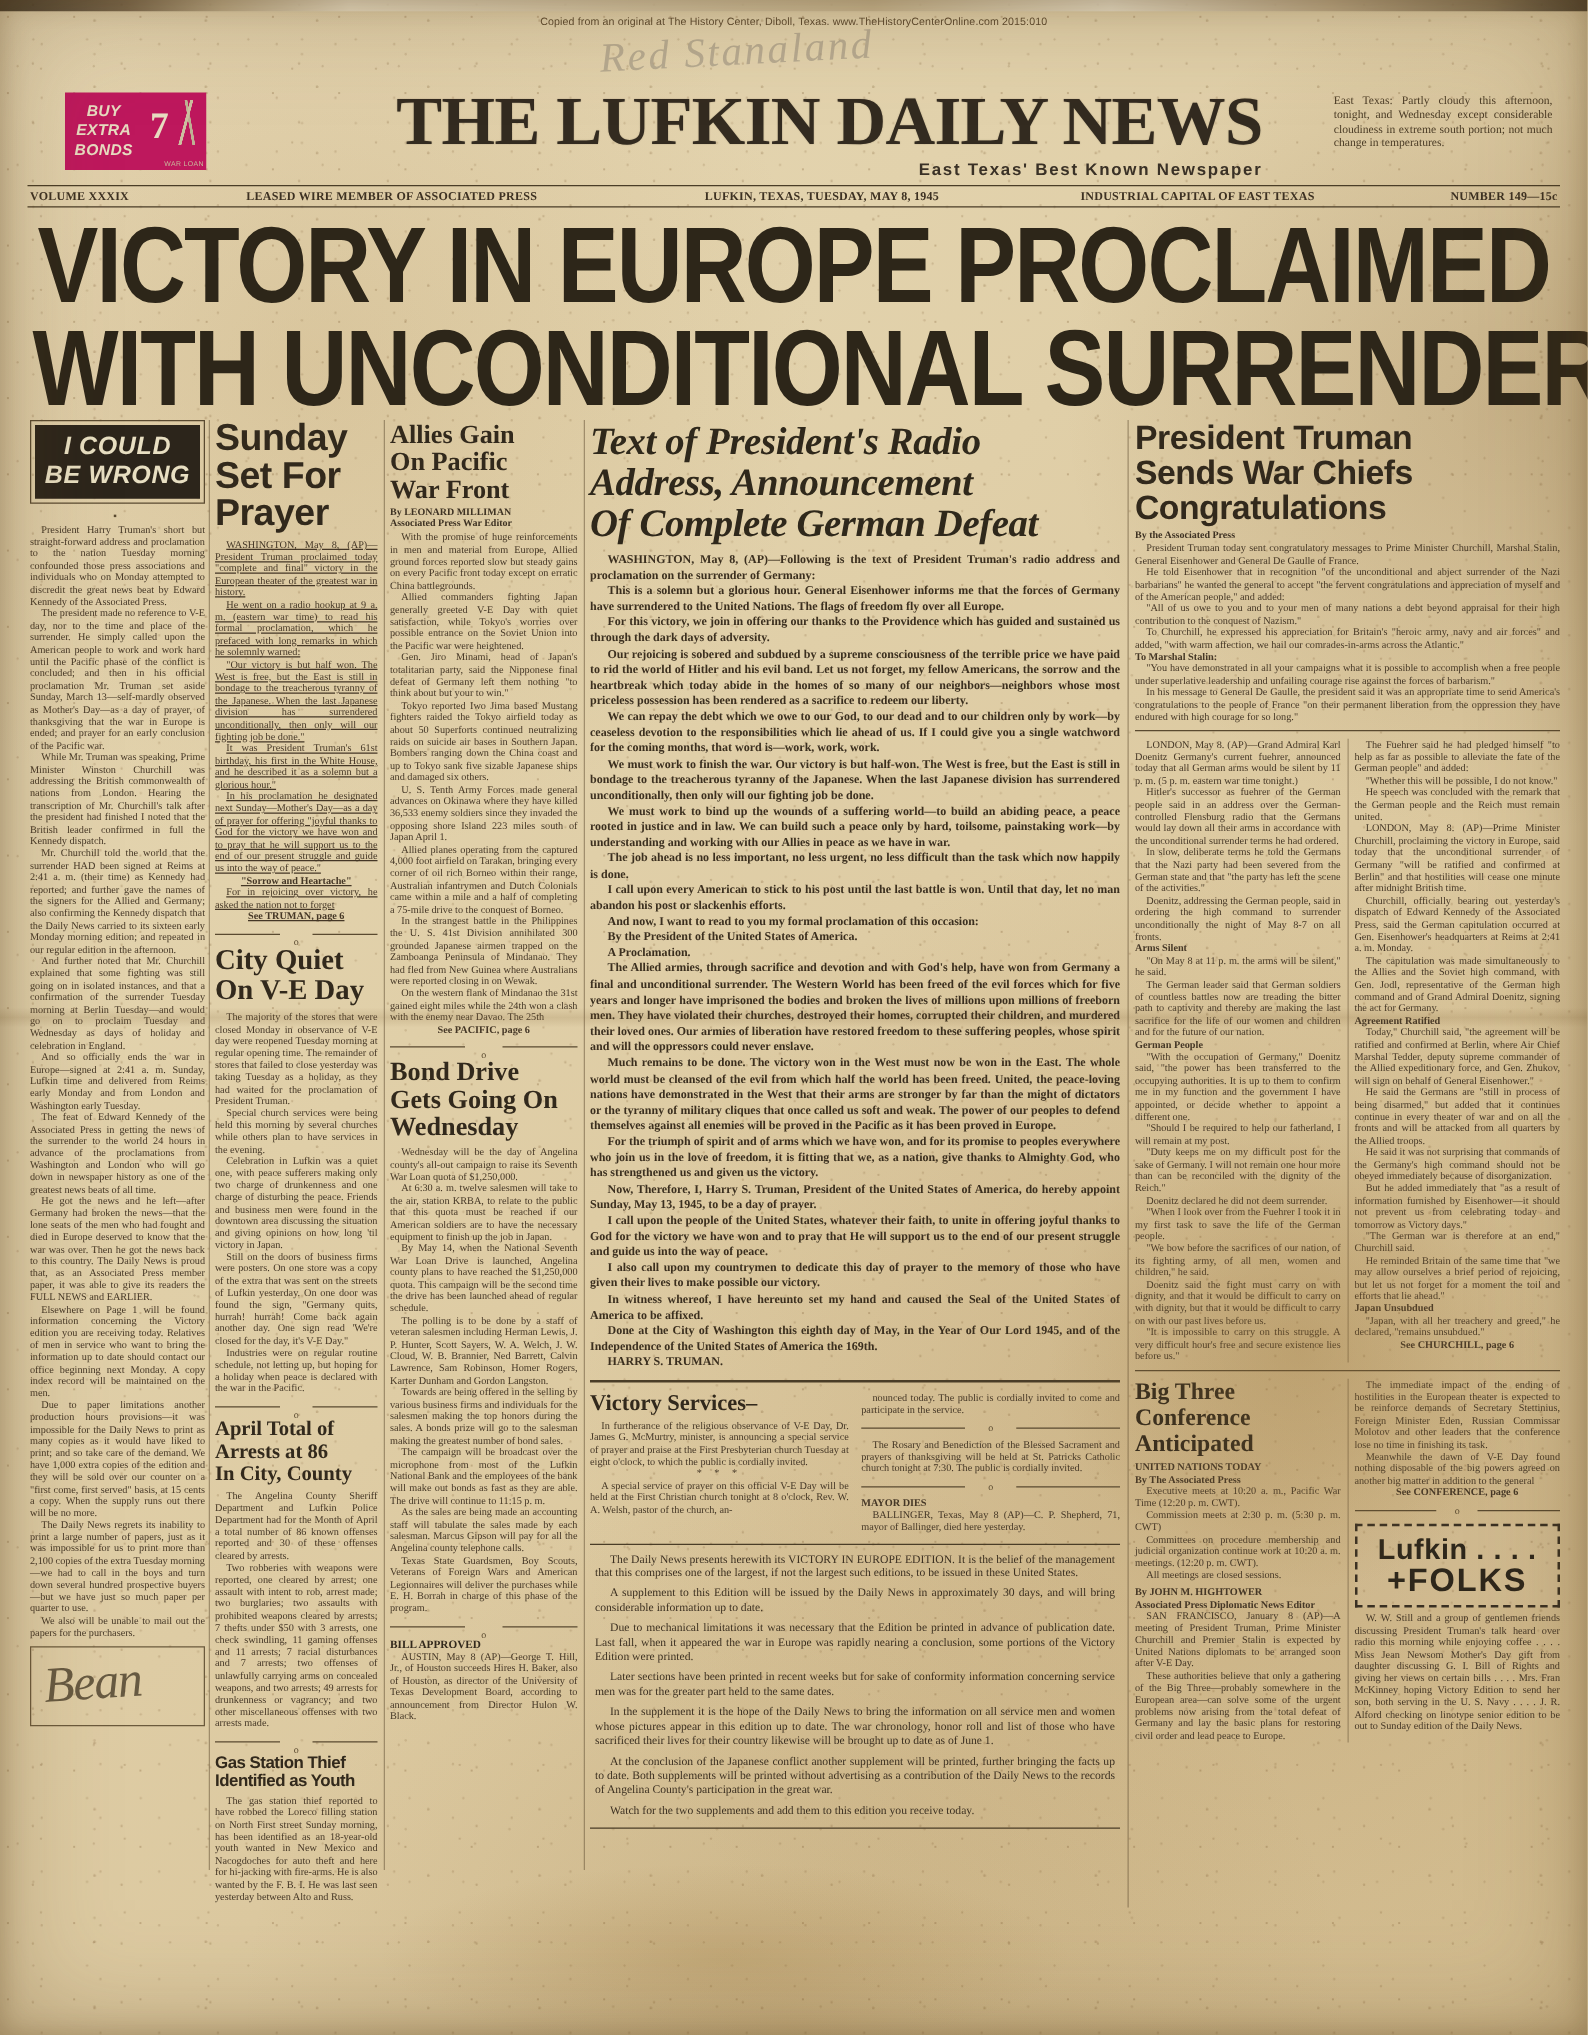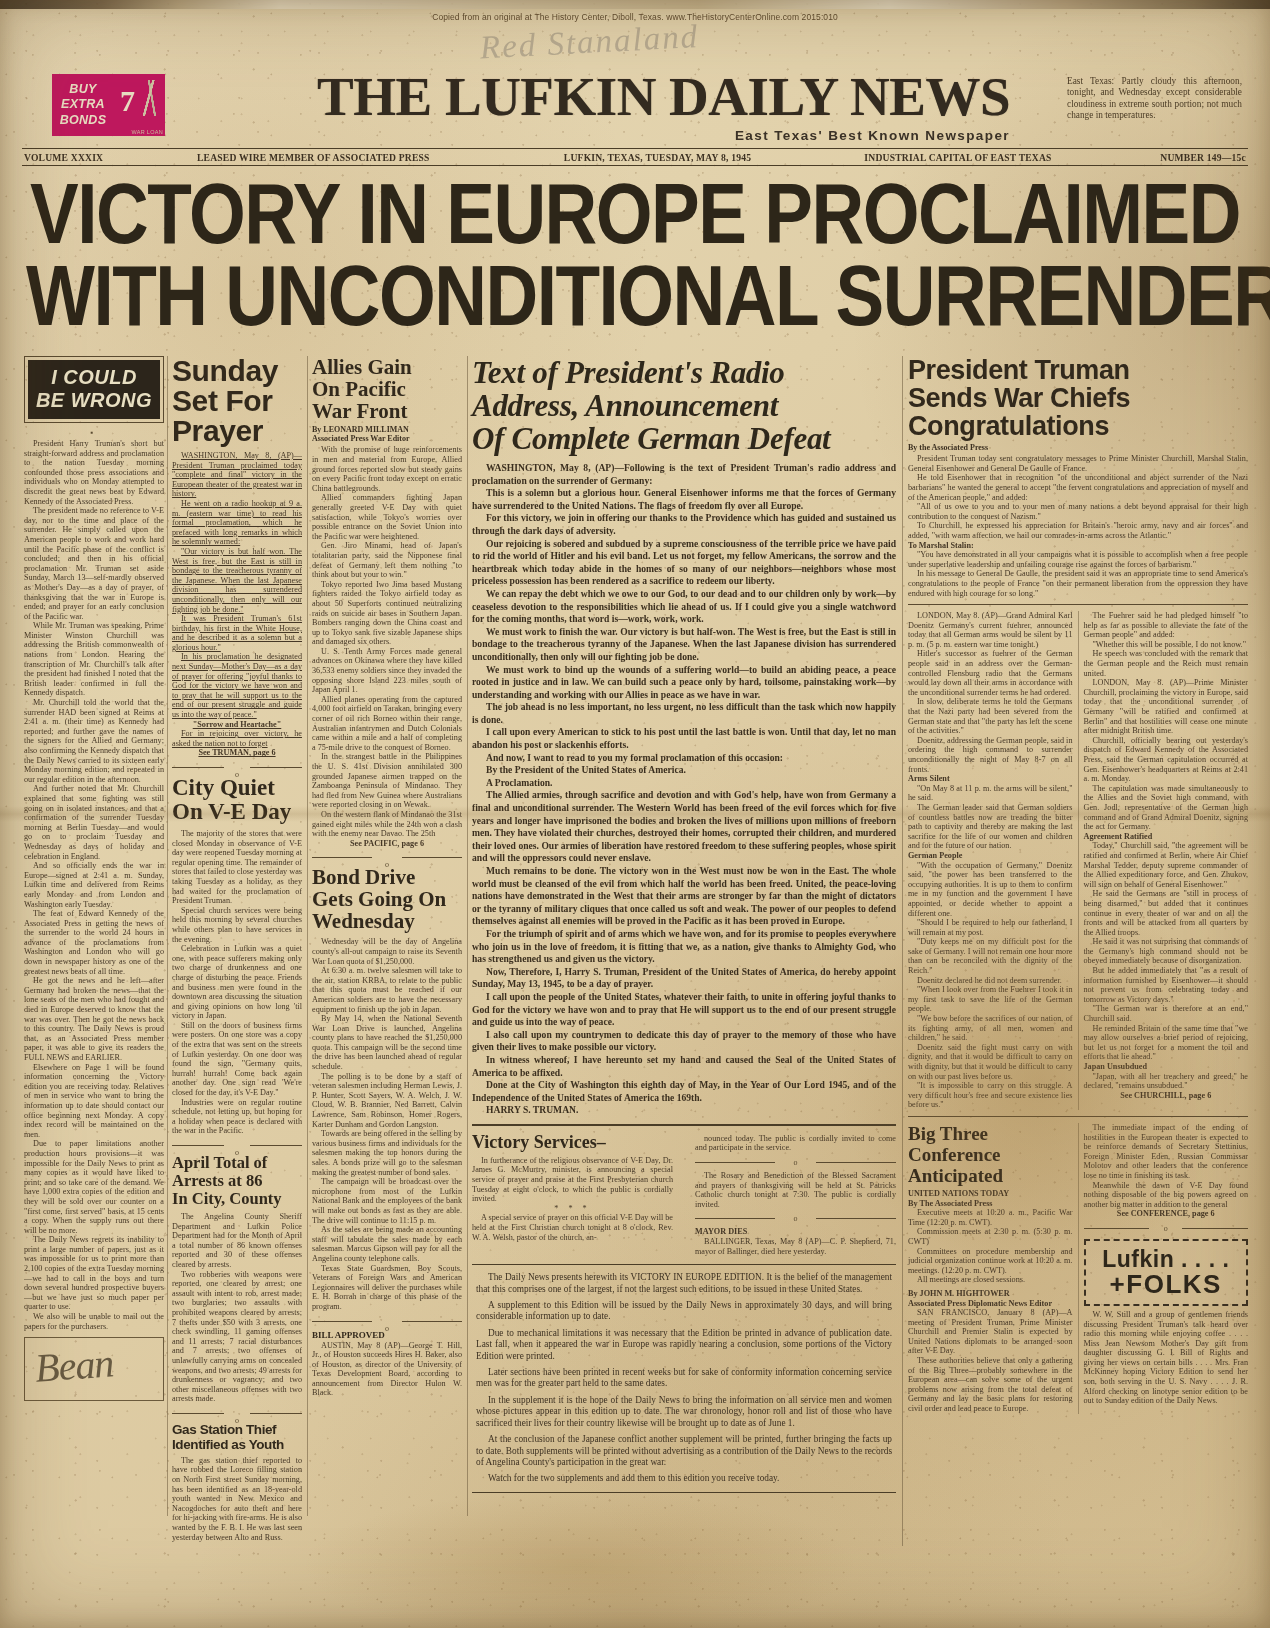--- a/index.html
+++ b/index.html
@@ -126,21 +126,21 @@
   .banner {
     position:absolute; left:26px; top:172px; width:1218px;
     text-align:center; color:#2d2619;
     font-family:"Liberation Sans", sans-serif; font-weight:bold;
     font-size:73px; line-height:70px; letter-spacing:-1.5px;
     transform:scaleY(1.18); transform-origin:top center;
   }
   .banner div { white-space:nowrap; }
 
   
-  .body-area { position:absolute; left:24px; top:336px; width:1224px; height:1270px;margin-top:20px; }
+  .body-area { position:absolute; left:24px; top:336px; width:1224px; height:1270px; }
   .col { position:absolute; top:0; }
   .c1 { left:0;    width:140px; }
   .c2 { left:148px; width:130px; }
   .c3 { left:288px; width:150px; }
   .c4 { left:448px; width:424px; }
   .c5 { left:884px; width:340px; }
 
   .vrule { position:absolute; top:0; width:1px; background:#6b5a3c; opacity:.55; }
 
   
@@ -224,21 +224,21 @@
   .notice p { margin:0 0 5px 0; text-indent:12px; }
   .notice p:last-child { margin-bottom:0; }
 
   
   .ct {
     font-family:"Liberation Serif", serif; font-size:9.6px; line-height:12.6px;
     color:#3b2f1f; font-weight:bold; text-align:justify;
   }
   .ct p { margin:0; text-indent:14px; }
 
-  .subcol { display:flex; gap:22px; }
+  .subcol { display:flex; gap:10px; }
   .subcol > div { flex:1; }
   .two { column-count:2; column-gap:11px; column-rule:1px solid rgba(107,90,60,.5); }
 
   .smallhead {
     font-family:Liberation Serif, serif; font-weight:bold; font-size:9px;
     color:#33291c; margin:4px 0 1px 0;
   }
   .stain1 {
     position:absolute; left:830px; top:880px; width:420px; height:400px;
     background:radial-gradient(ellipse at center, rgba(150,112,52,.30), rgba(150,112,52,0) 68%);

